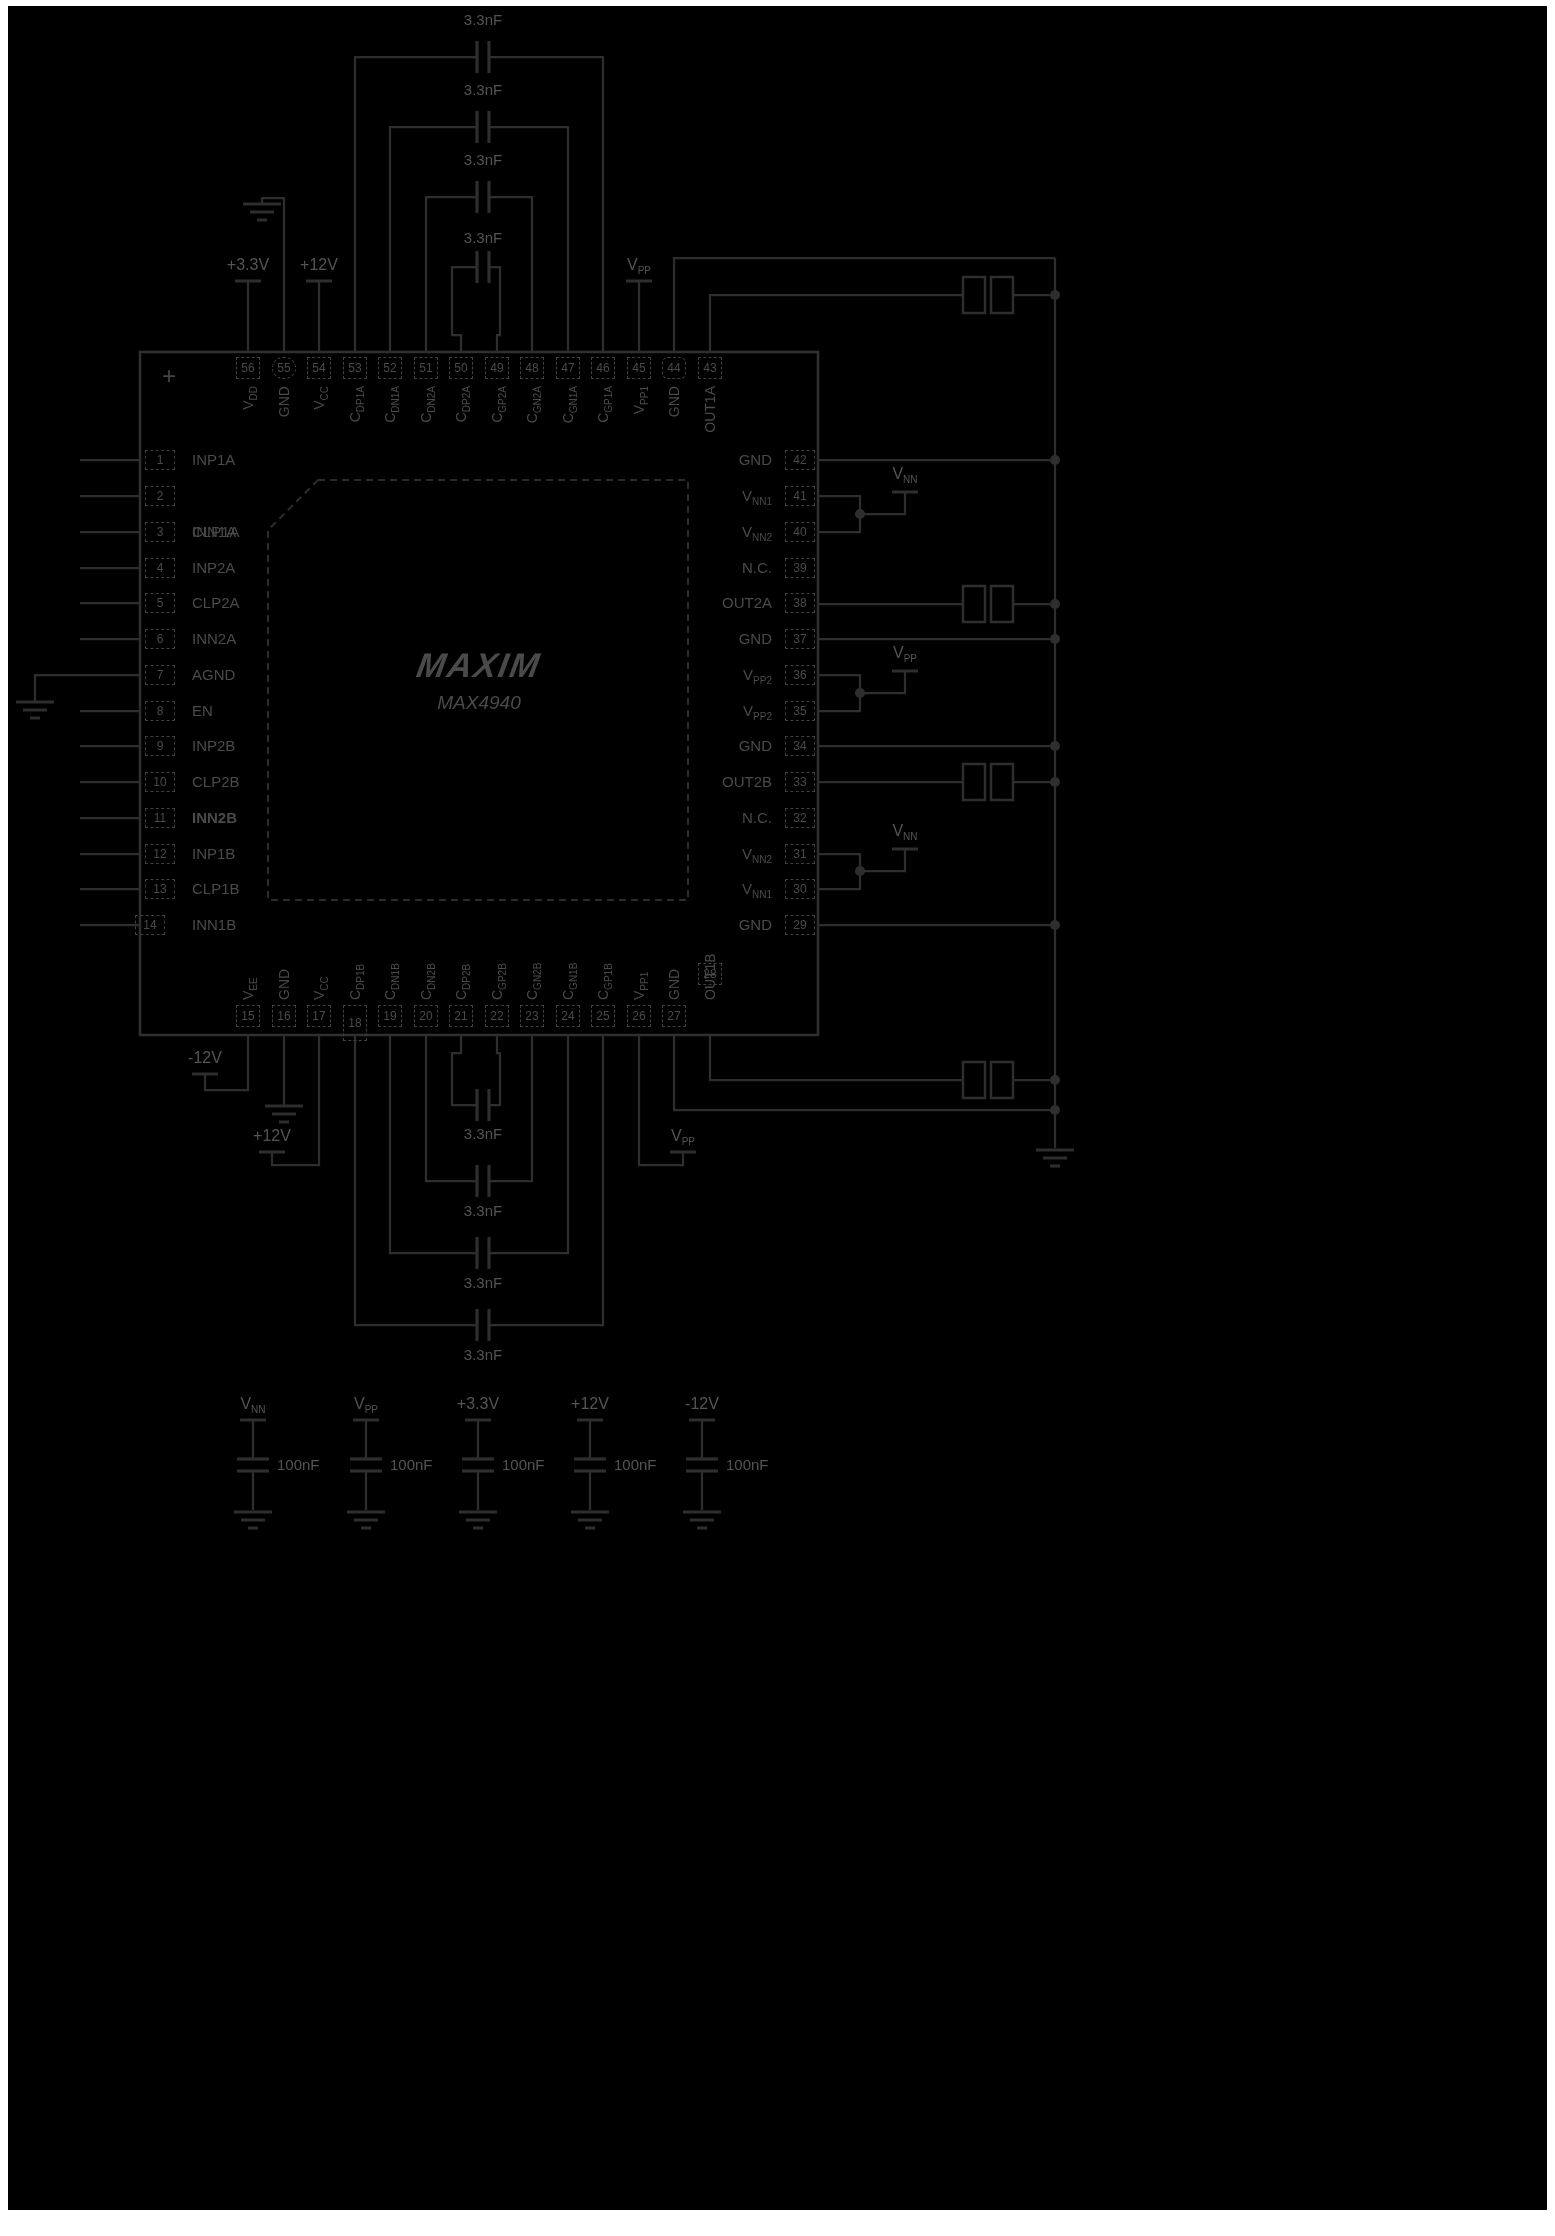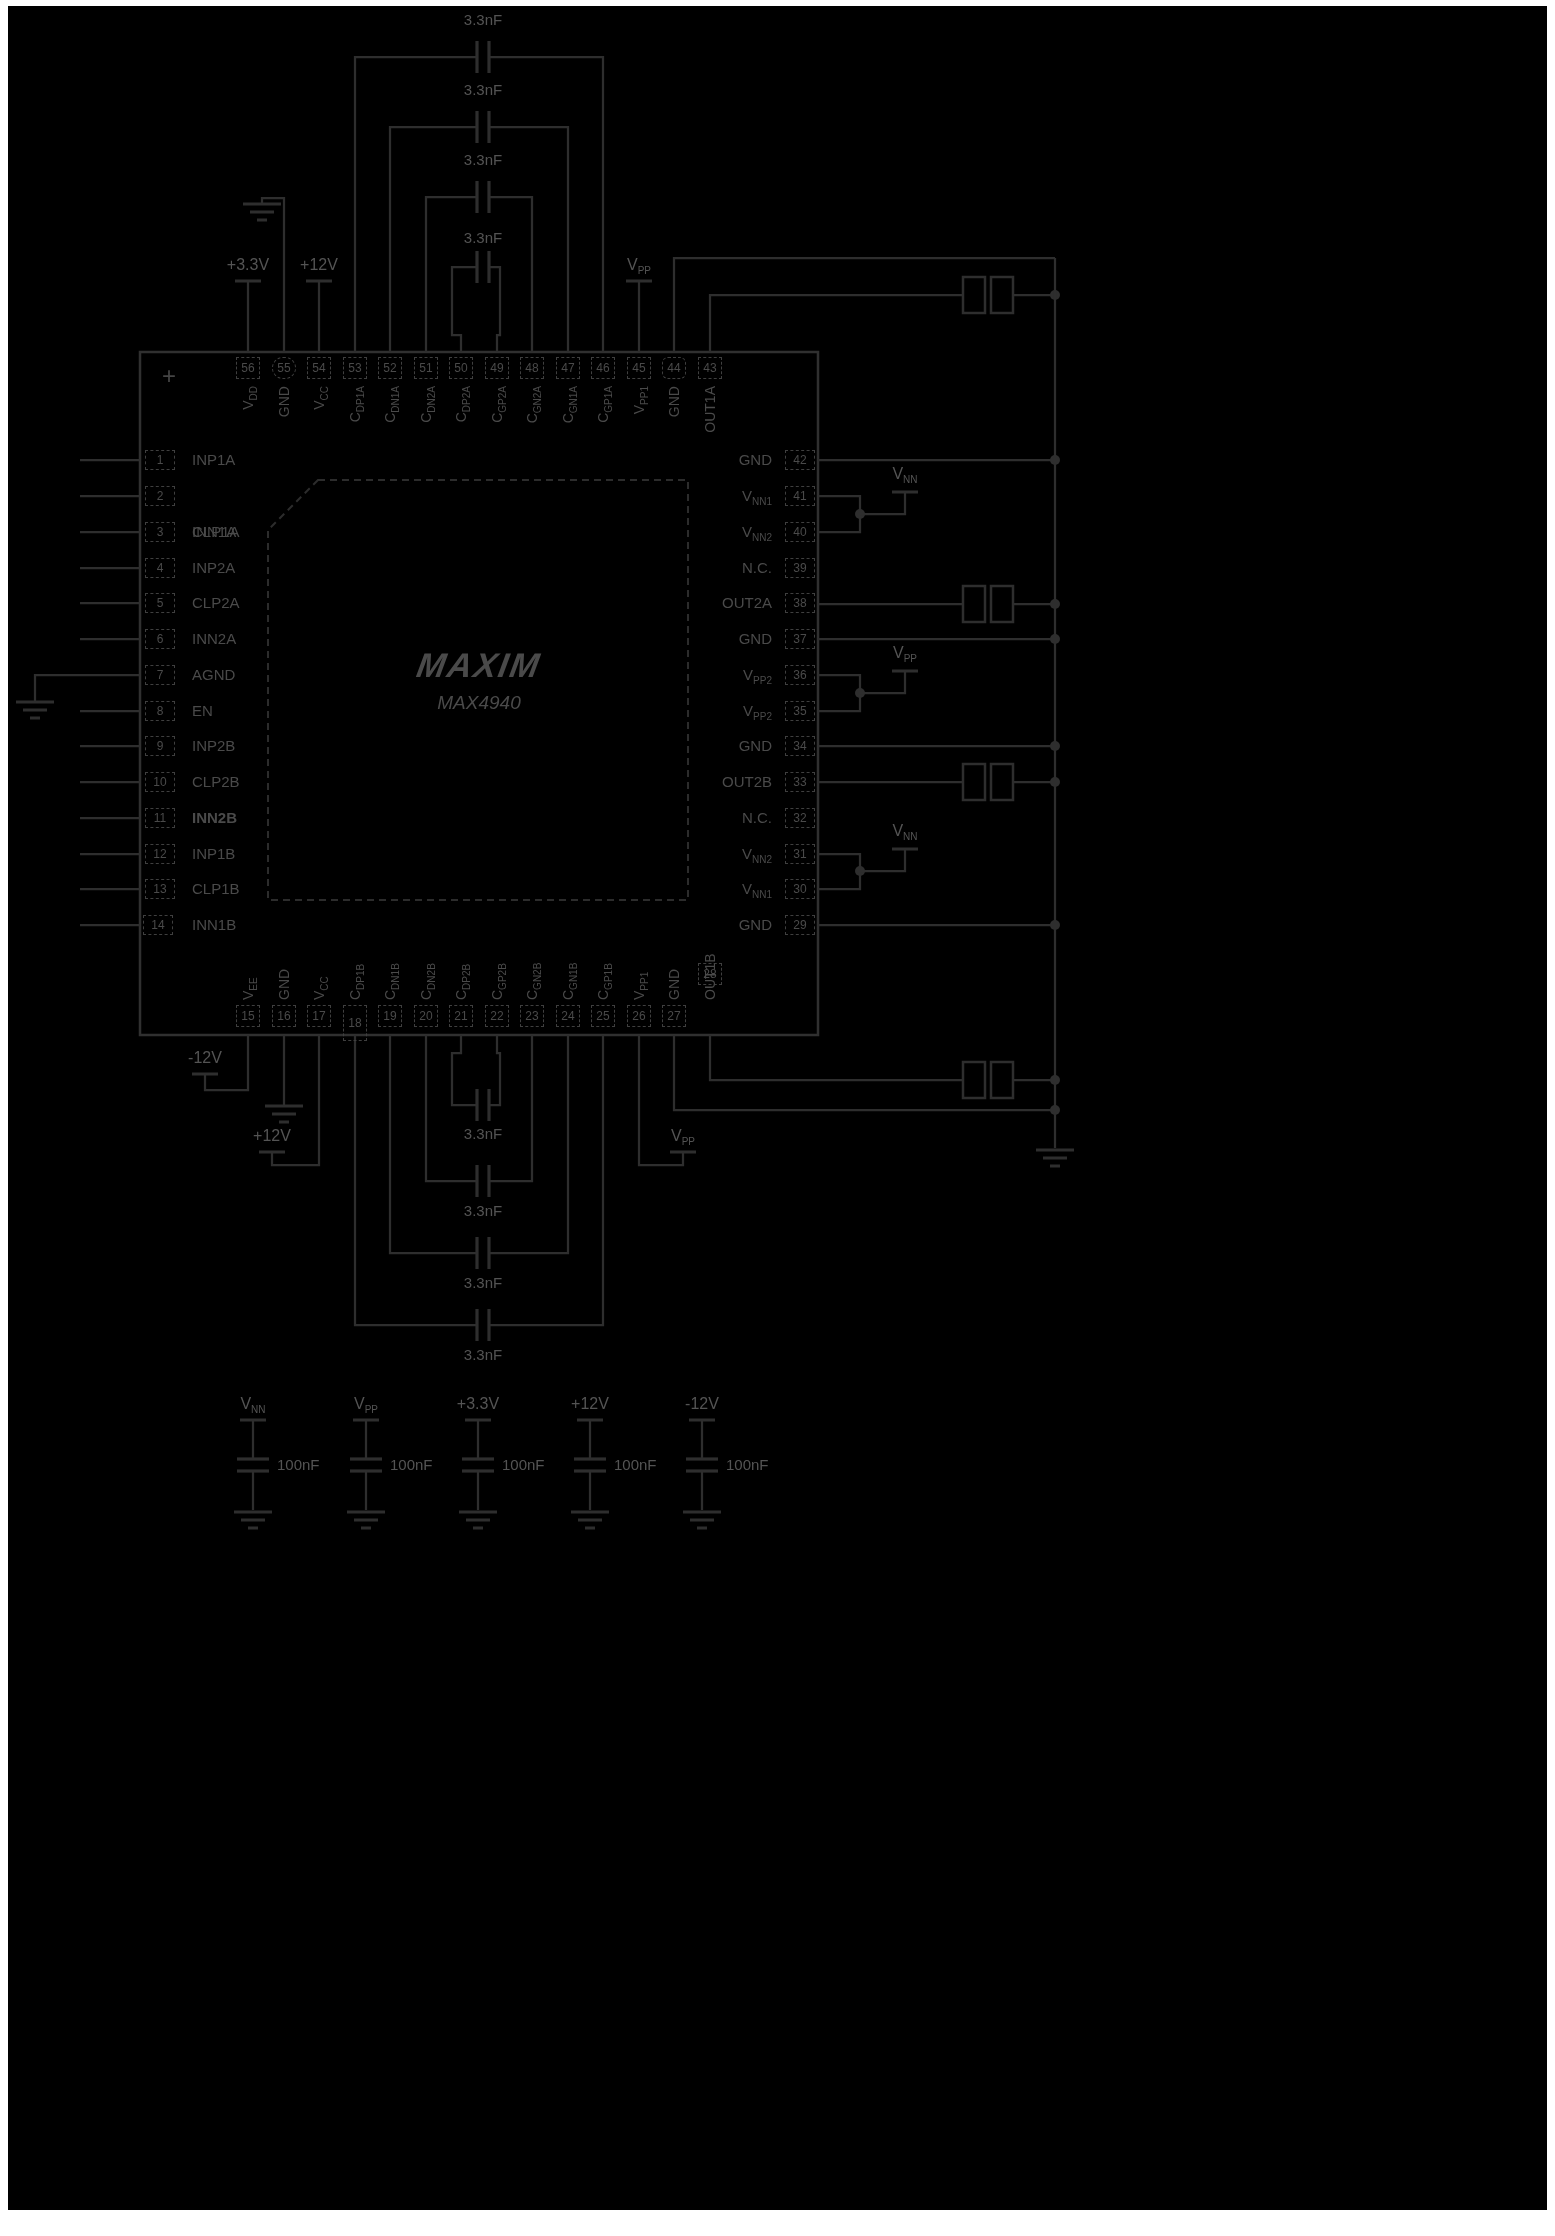--- a/index.html
+++ b/index.html
@@ -409,21 +409,21 @@
       <div class="pbox" style="left: 145px; top: 736px; width: 30px; height: 20px;">9</div>
       <div class="hlab" style="left: 192px; top: 736px;">INP2B</div>
       <div class="pbox" style="left: 145px; top: 772px; width: 30px; height: 20px;">10</div>
       <div class="hlab" style="left: 192px; top: 772px;">CLP2B</div>
       <div class="pbox" style="left: 145px; top: 808px; width: 30px; height: 20px;">11</div>
       <div class="hlab" style="left: 192px; top: 808px; font-weight: bold;">INN2B</div>
       <div class="pbox" style="left: 145px; top: 844px; width: 30px; height: 20px;">12</div>
       <div class="hlab" style="left: 192px; top: 844px;">INP1B</div>
       <div class="pbox" style="left: 145px; top: 879px; width: 30px; height: 20px;">13</div>
       <div class="hlab" style="left: 192px; top: 879px;">CLP1B</div>
-      <div class="pbox" style="left: 143px; top: 915px; width: 30px; height: 20px;">14</div>
+      <div class="pbox" style="left: 135px; top: 915px; width: 30px; height: 20px;">14</div>
       <div class="hlab" style="left: 192px; top: 915px;">INN1B</div>
       <div class="pbox" style="left: 785px; top: 450px; width: 30px; height: 20px;">42</div>
       <div class="hlab right" style="left: 612px; top: 450px; width: 160px;">GND</div>
       <div class="pbox" style="left: 785px; top: 486px; width: 30px; height: 20px;">41</div>
       <div class="hlab right" style="left: 612px; top: 486px; width: 160px;"><span>V</span><span class="sb">NN1</span></div>
       <div class="pbox" style="left: 785px; top: 522px; width: 30px; height: 20px;">40</div>
       <div class="hlab right" style="left: 612px; top: 522px; width: 160px;"><span>V</span><span class="sb">NN2</span></div>
       <div class="pbox" style="left: 785px; top: 558px; width: 30px; height: 20px;">39</div>
       <div class="hlab right" style="left: 612px; top: 558px; width: 160px;">N.C.</div>
       <div class="pbox" style="left: 785px; top: 593px; width: 30px; height: 20px;">38</div>

